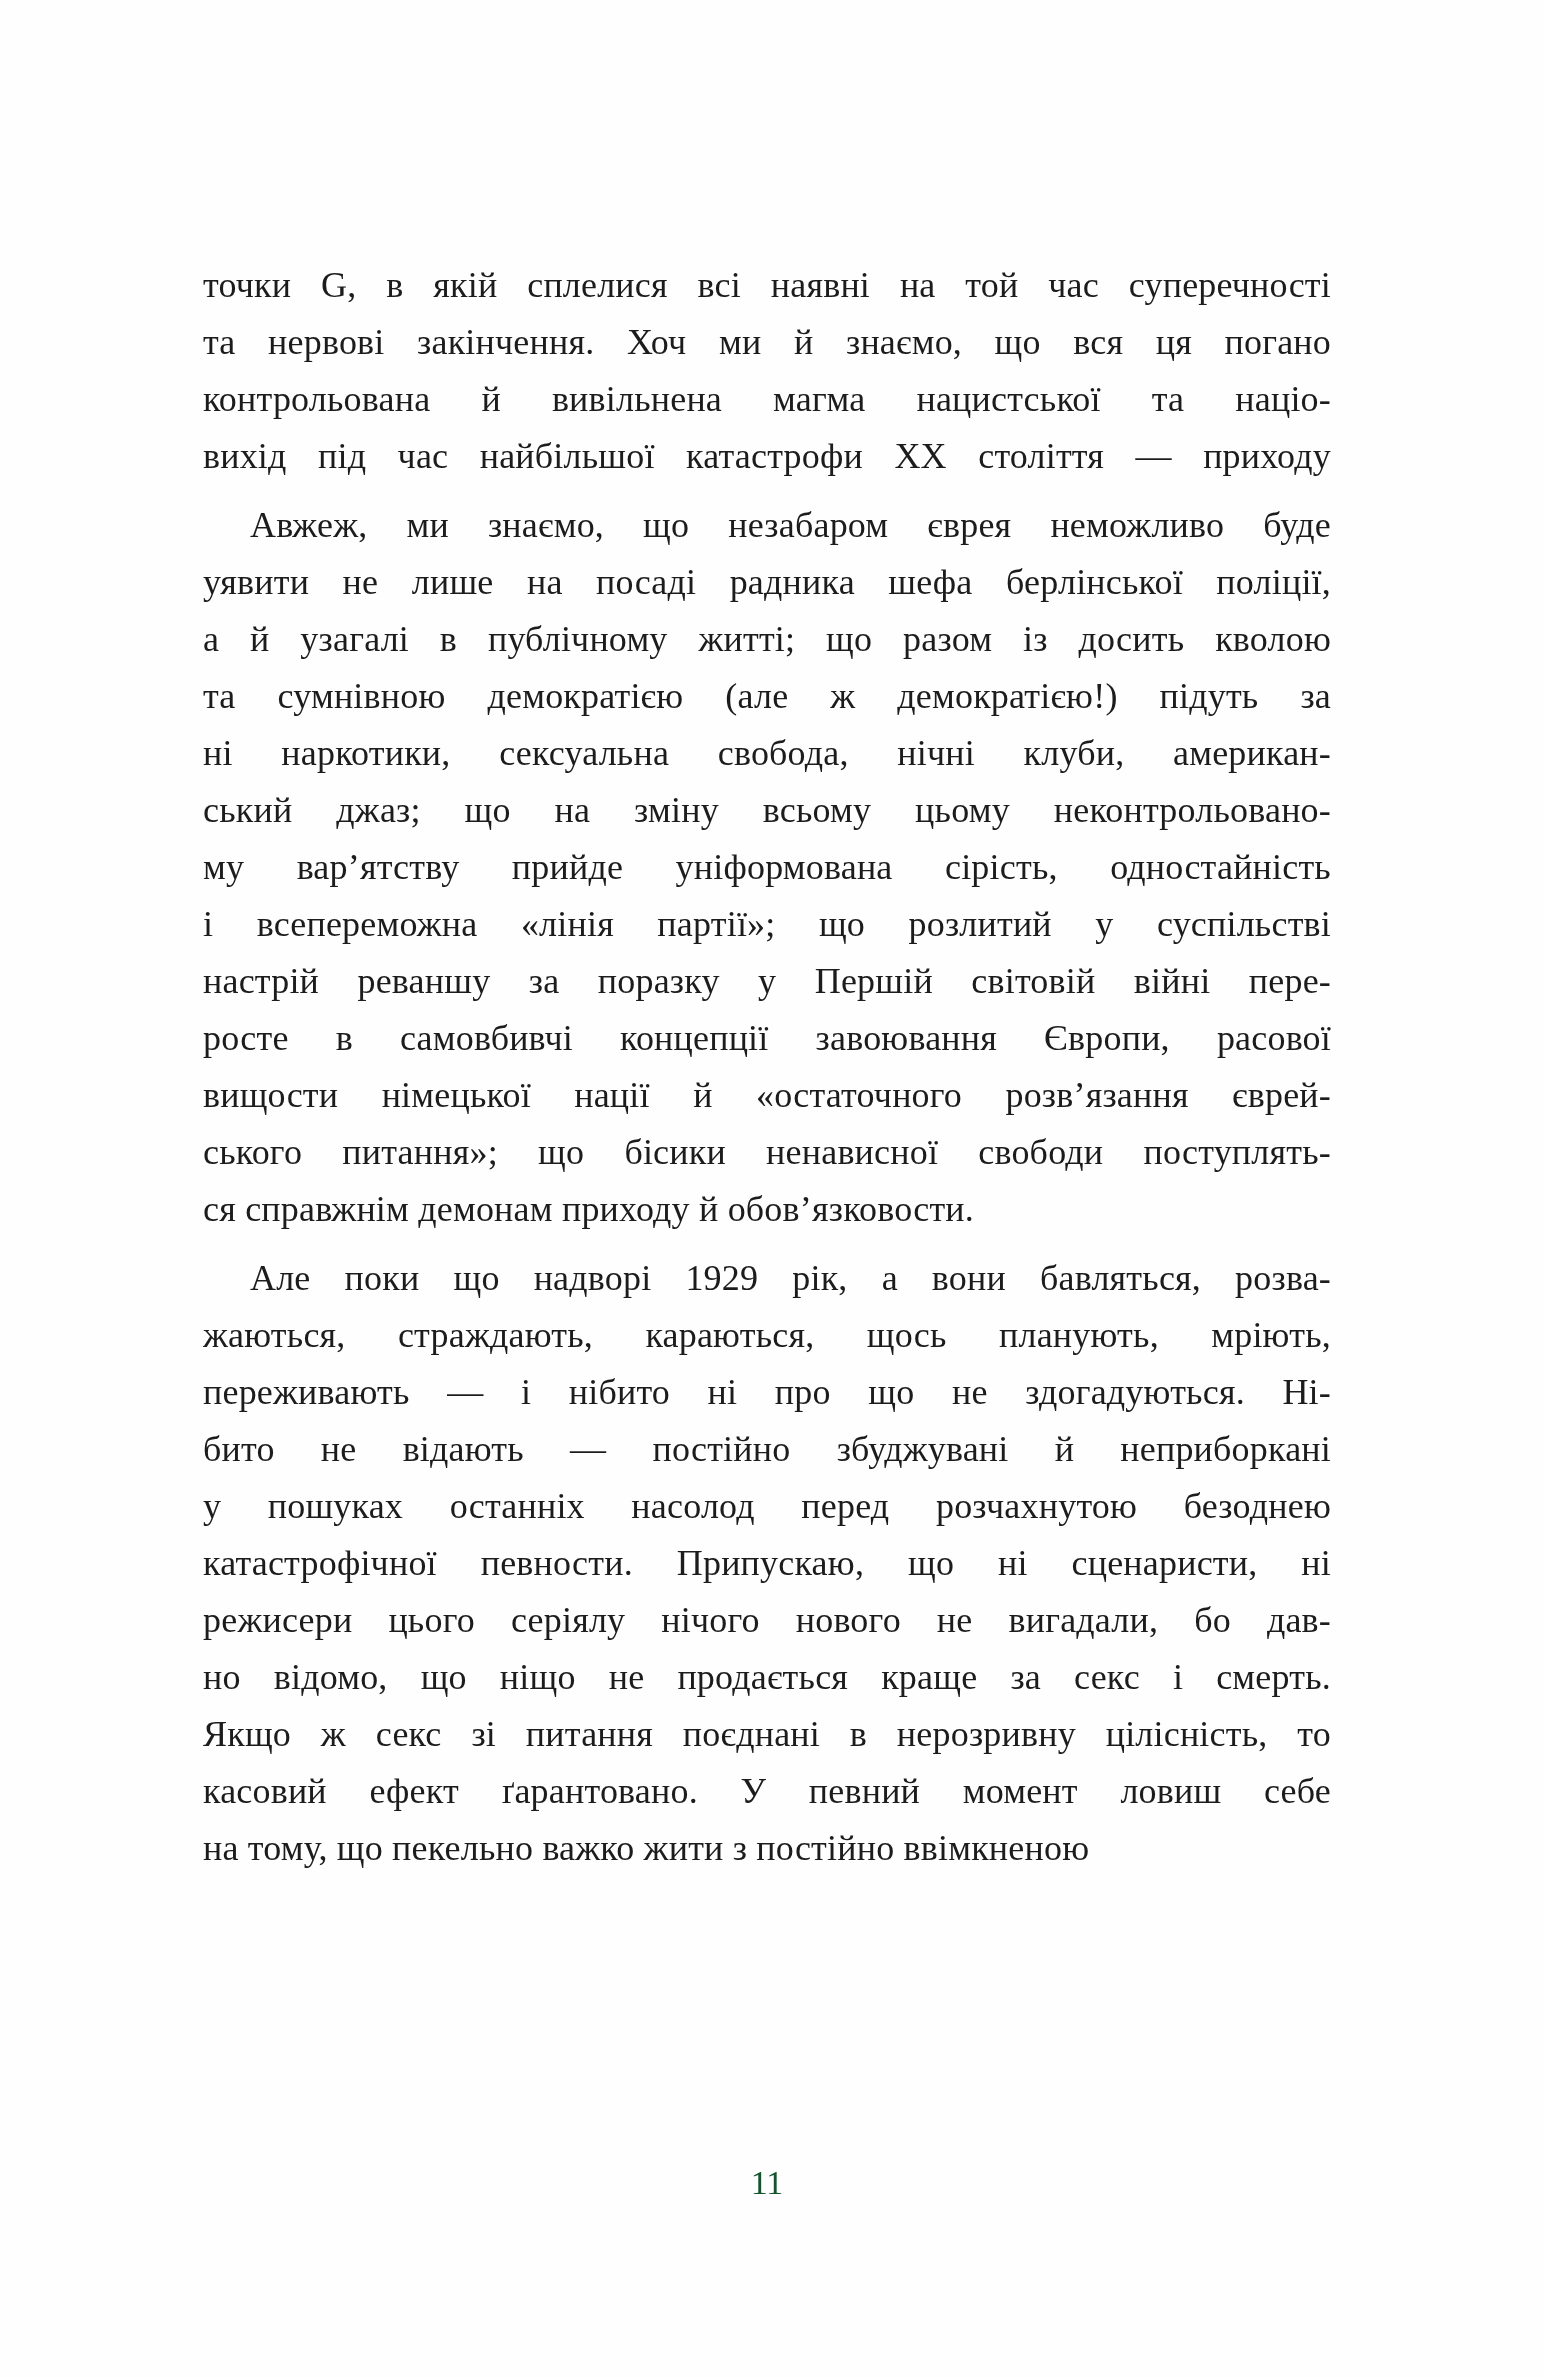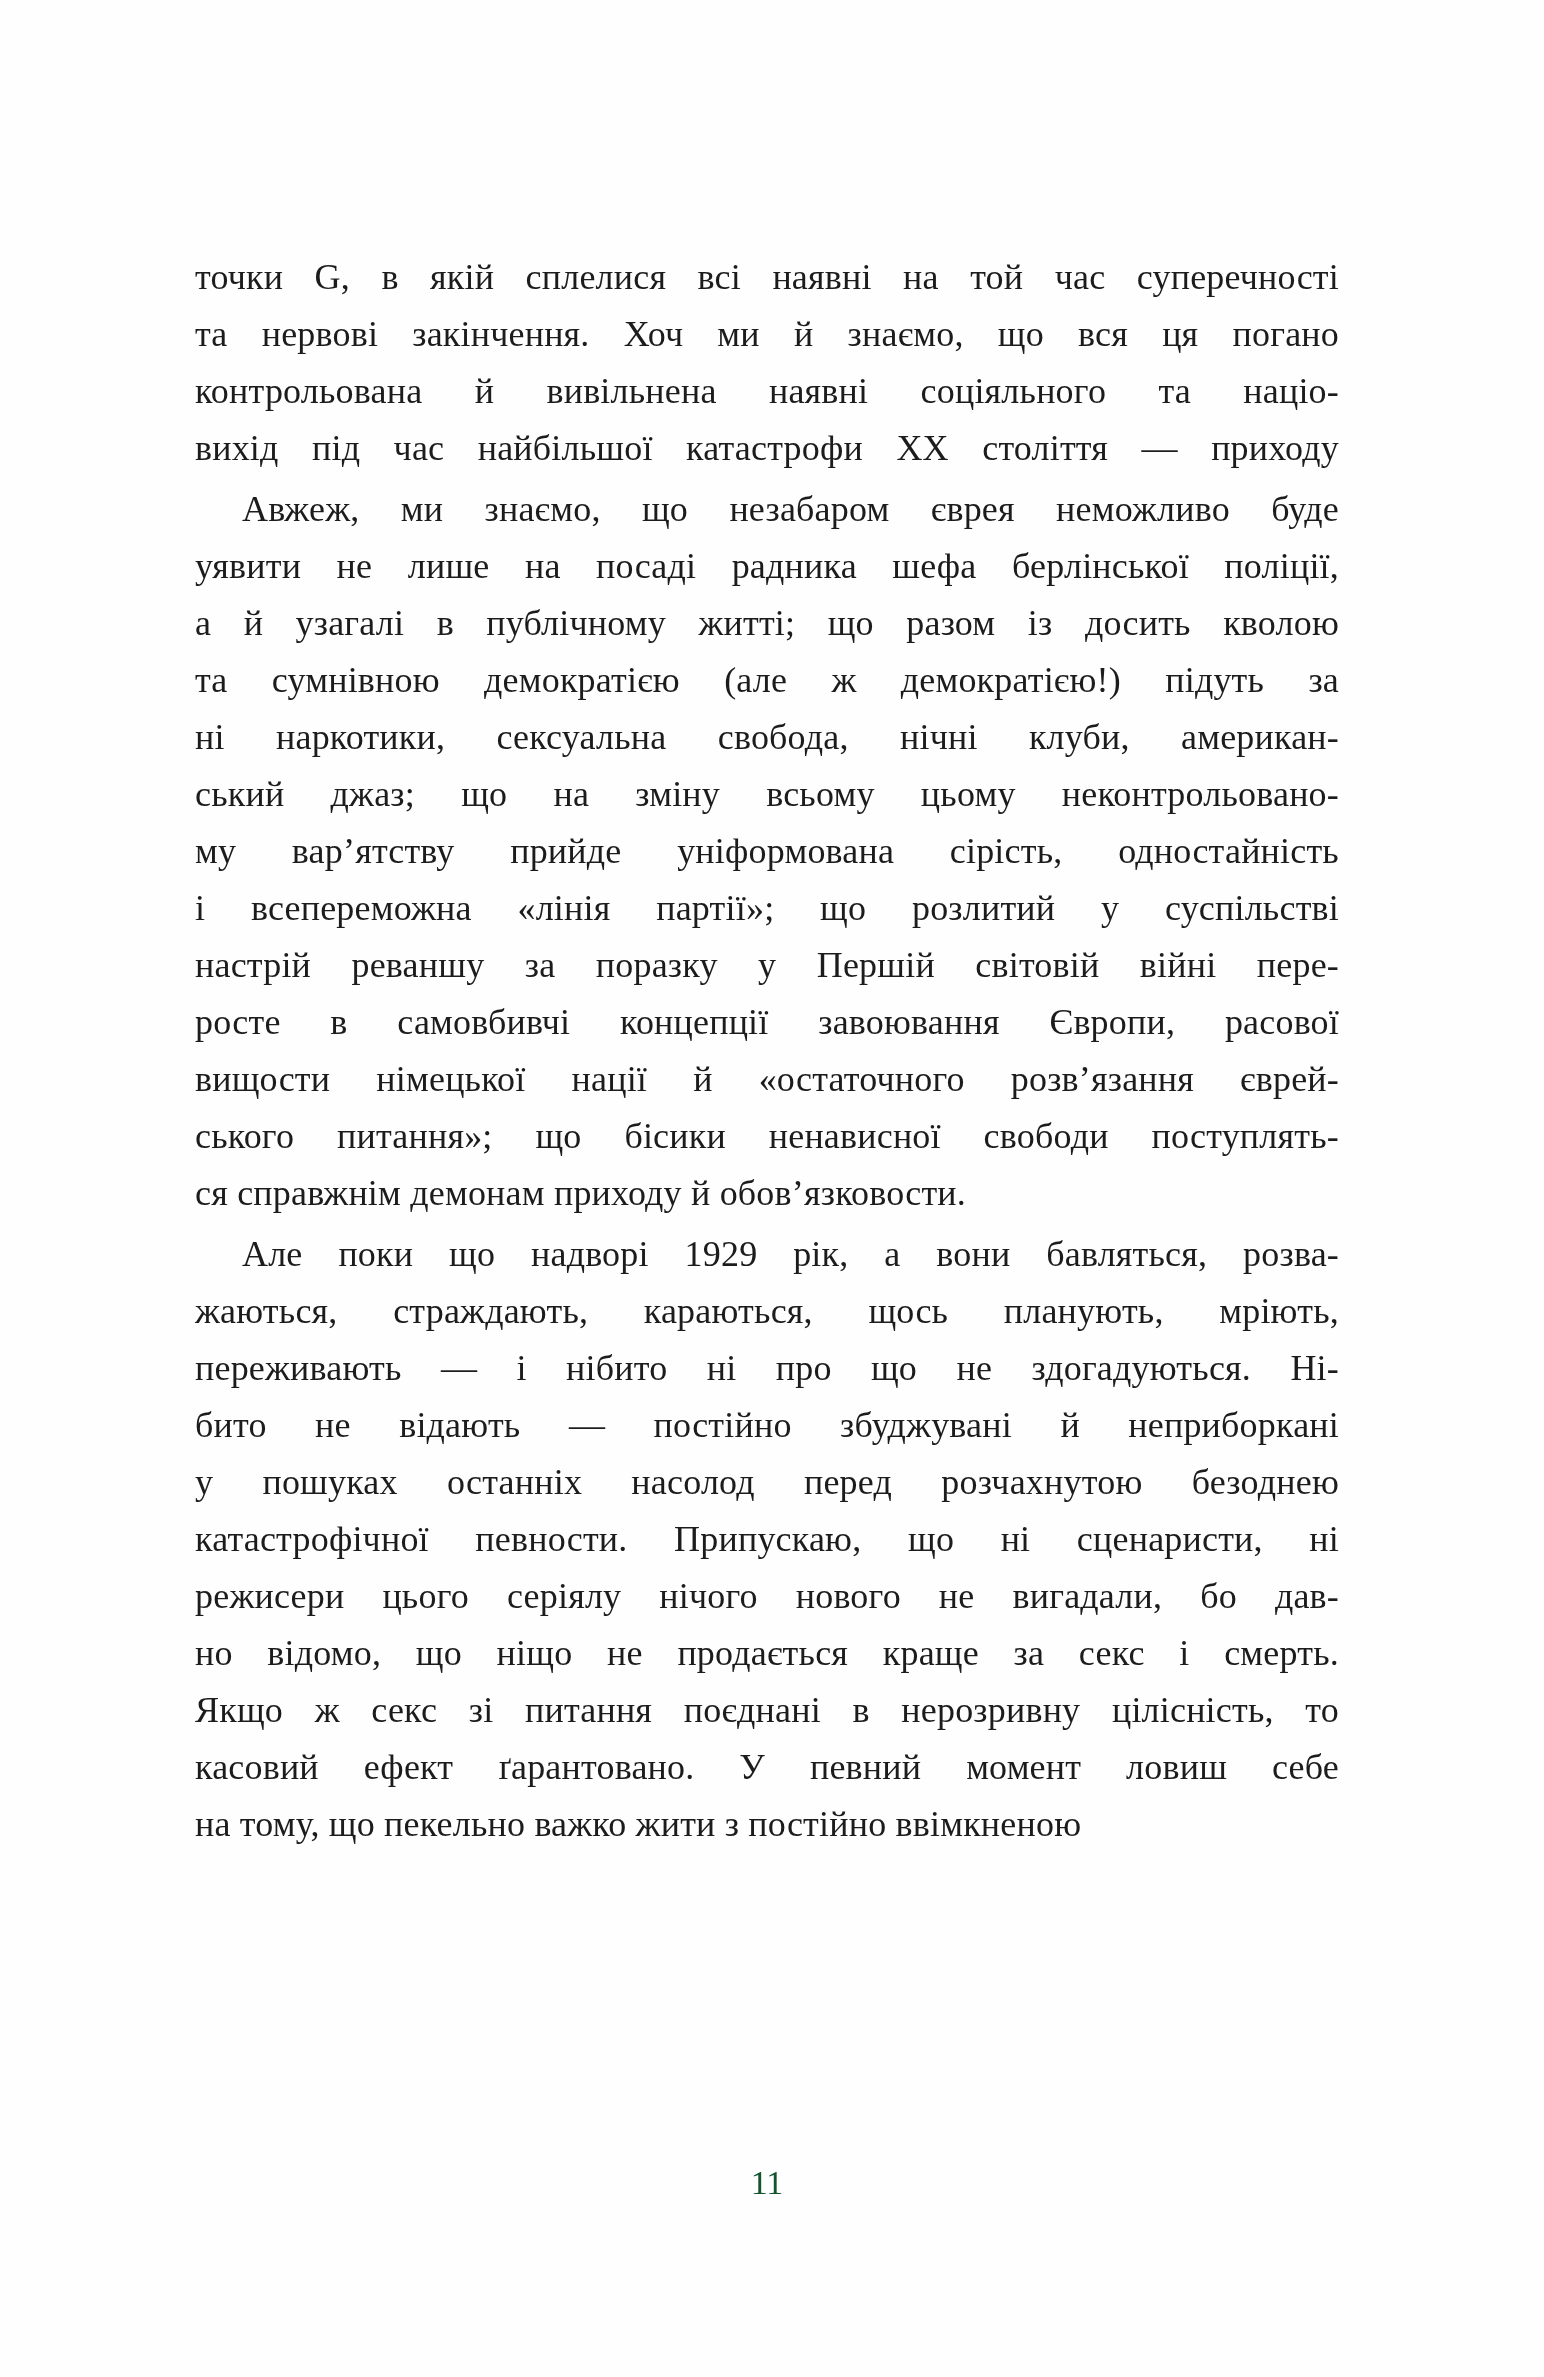--- a/index.html
+++ b/index.html
@@ -26,21 +26,21 @@
   .text-block {
     position: absolute;
     left: 191px;
     top: 245px;
     width: 1152px;
     font-size: 36px;
     line-height: 57px;
     letter-spacing: 0.2px;
   }
 
-  .paragraph { margin: 4px; font-family: Liberation Serif, serif; }
+  .paragraph { margin: 12px; font-family: Liberation Serif, serif; }
 
   .line {
     display: block;
     text-align: justify;
     text-align-last: justify;
     white-space: normal;
   }
 
   .line.last {
     text-align-last: left;
@@ -62,21 +62,21 @@
   }
 </style>
 </head>
 <body>
 
 <div class="page">
   <main class="text-block">
       <p class="paragraph">
         <span class="line">точки G, в якій сплелися всі наявні на той час суперечності</span>
         <span class="line">та нервові закінчення. Хоч ми й знаємо, що вся ця погано</span>
-        <span class="line">контрольована й вивільнена наявні соціяльного та націо-</span>
+        <span class="line">контрольована й вивільнена магма нацистської та націо-</span>
         <span class="line">вихід під час найбільшої катастрофи ХХ століття — приходу</span>
       </p>
       <p class="paragraph indent">
         <span class="line">Авжеж, ми знаємо, що незабаром єврея неможливо буде</span>
         <span class="line">уявити не лише на посаді радника шефа берлінської поліції,</span>
         <span class="line">а й узагалі в публічному житті; що разом із досить кволою</span>
         <span class="line">та сумнівною демократією (але ж демократією!) підуть за</span>
         <span class="line">ні наркотики, сексуальна свобода, нічні клуби, американ-</span>
         <span class="line">ський джаз; що на зміну всьому цьому неконтрольовано-</span>
         <span class="line">му вар’ятству прийде уніформована сірість, одностайність</span>

